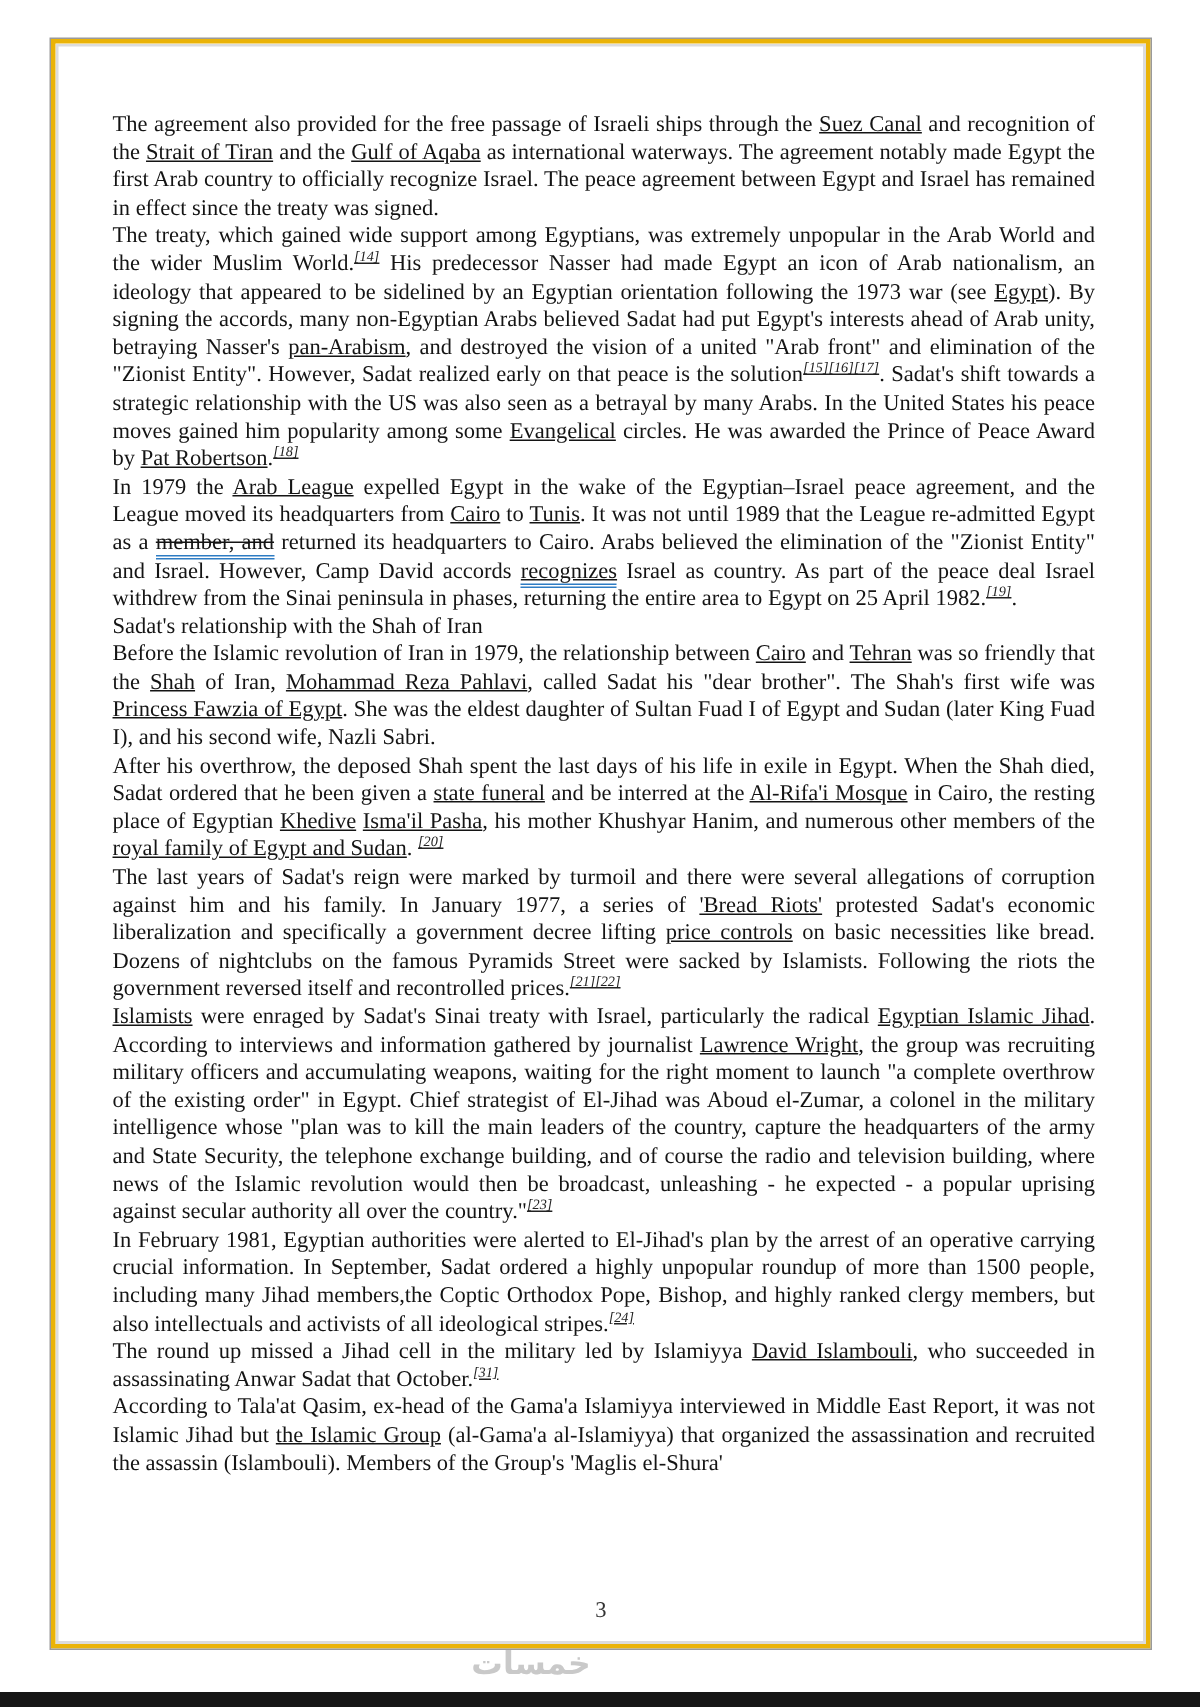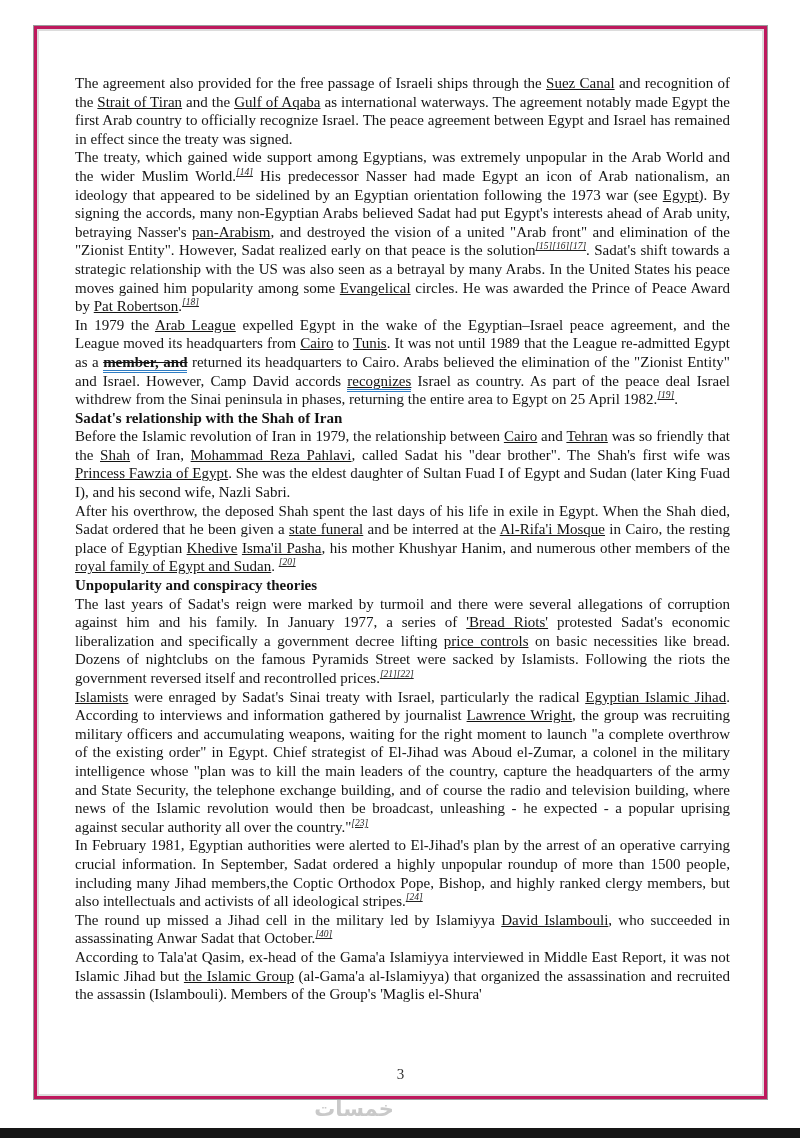--- a/index.html
+++ b/index.html
@@ -13,54 +13,53 @@
     font-family: "Liberation Serif", serif;
   }
   .page {
     position: absolute;
     left: 34px;
     top: 26px;
     width: 733px;
     height: 1073px;
     box-sizing: border-box;
     background: #ffffff;
-    border: 3px solid #be185d;
+    border: 3px solid #eab308;
     outline: 1px solid #9a9a9a;
     box-shadow: inset 0 0 0 2px #dcdcdc;
     z-index: 2;
   }
   .content {
     margin: 45px 34px 0 38px;
   }
   .content p {
     margin: 0;
     font-size: 15px;
     line-height: 18.6px;
     color: #141414;
     text-align: justify;
   }
   .content p.heading {
-    font-weight: bold;
+    font-weight: normal;
     text-align: left;
   }
   .link {
     text-decoration: underline;
     color: #141414;
     cursor: pointer;
   }
   .italic {
   }
   .grammar {
     border-bottom: 3px double #2e7cc3;
     text-decoration: underline;
   }
   .strike {
     border-bottom: 3px double #2e7cc3;
     text-decoration: line-through;
-    font-weight: bold;
   }
   sup.ref {
     font-size: 9.5px;
     line-height: 0;
     text-decoration: underline;
     color: #222222;
     cursor: pointer;
     font-style: italic;
   }
   .page-number {
@@ -99,24 +98,23 @@
 <body>
 
 <div class="page">
   <div class="content">
       <p class="para"><span>The agreement also provided for the free passage of Israeli ships through the </span><span class="link">Suez Canal</span><span> and recognition of the </span><span class="link">Strait of Tiran</span><span> and the </span><span class="link">Gulf of Aqaba</span><span> as international waterways. The agreement notably made Egypt the first Arab country to officially recognize Israel. The peace agreement between Egypt and Israel has remained in effect since the treaty was signed.</span></p>
       <p class="para"><span>The treaty, which gained wide support among Egyptians, was extremely unpopular in the Arab World and the wider Muslim World.</span><sup class="ref">[14]</sup><span> His predecessor Nasser had made Egypt an icon of Arab nationalism, an ideology that appeared to be sidelined by an Egyptian orientation following the 1973 war (see </span><span class="link">Egypt</span><span>). By signing the accords, many non-Egyptian Arabs believed Sadat had put Egypt's interests ahead of Arab unity, betraying Nasser's </span><span class="link">pan-Arabism</span><span>, and destroyed the vision of a united "Arab front" and elimination of the "Zionist Entity". However, Sadat realized early on that peace is the solution</span><sup class="ref">[15][16][17]</sup><span>. Sadat's shift towards a strategic relationship with the US was also seen as a betrayal by many Arabs. In the United States his peace moves gained him popularity among some </span><span class="link">Evangelical</span><span> circles. He was awarded the Prince of Peace Award by </span><span class="link">Pat Robertson</span><span>.</span><sup class="ref">[18]</sup></p>
       <p class="para"><span>In 1979 the </span><span class="link">Arab League</span><span> expelled Egypt in the wake of the Egyptian–Israel peace agreement, and the League moved its headquarters from </span><span class="link">Cairo</span><span> to </span><span class="link">Tunis</span><span>. It was not until 1989 that the League re-admitted Egypt as a </span><span class="strike">member, and</span><span> returned its headquarters to Cairo. Arabs believed the elimination of the "Zionist Entity" and Israel. However, Camp David accords </span><span class="grammar">recognizes</span><span> Israel as country. As part of the peace deal Israel withdrew from the Sinai peninsula in phases, returning the entire area to Egypt on 25 April 1982.</span><sup class="ref">[19]</sup><span>.</span></p>
       <p class="heading"><span>Sadat's relationship with the Shah of Iran</span></p>
       <p class="para"><span>Before the Islamic revolution of Iran in 1979, the relationship between </span><span class="link">Cairo</span><span> and </span><span class="link">Tehran</span><span> was so friendly that the </span><span class="link">Shah</span><span> of Iran, </span><span class="link">Mohammad Reza Pahlavi</span><span>, called Sadat his "dear brother". The Shah's first wife was </span><span class="link">Princess Fawzia of Egypt</span><span>. She was the eldest daughter of Sultan Fuad I of Egypt and Sudan (later King Fuad I), and his second wife, Nazli Sabri.</span></p>
       <p class="para"><span>After his overthrow, the deposed Shah spent the last days of his life in exile in Egypt. When the Shah died, Sadat ordered that he been given a </span><span class="link">state funeral</span><span> and be interred at the </span><span class="link">Al-Rifa'i Mosque</span><span> in Cairo, the resting place of Egyptian </span><span class="link">Khedive</span><span> </span><span class="link">Isma'il Pasha</span><span>, his mother Khushyar Hanim, and numerous other members of the </span><span class="link">royal family of Egypt and Sudan</span><span>. </span><sup class="ref">[20]</sup></p>
-      <p class="heading"><span>Unpopularity and conspiracy theories</span></p>
       <p class="para"><span>The last years of Sadat's reign were marked by turmoil and there were several allegations of corruption against him and his family. In January 1977, a series of </span><span class="link">'Bread Riots'</span><span> protested Sadat's economic liberalization and specifically a government decree lifting </span><span class="link">price controls</span><span> on basic necessities like bread. Dozens of nightclubs on the famous Pyramids Street were sacked by Islamists. Following the riots the government reversed itself and recontrolled prices.</span><sup class="ref">[21][22]</sup></p>
       <p class="para"><span class="link">Islamists</span><span> were enraged by Sadat's Sinai treaty with Israel, particularly the radical </span><span class="link">Egyptian Islamic Jihad</span><span>. According to interviews and information gathered by journalist </span><span class="link">Lawrence Wright</span><span>, the group was recruiting military officers and accumulating weapons, waiting for the right moment to launch "a complete overthrow of the existing order" in Egypt. Chief strategist of El-Jihad was Aboud el-Zumar, a colonel in the military intelligence whose "plan was to kill the main leaders of the country, capture the headquarters of the army and State Security, the telephone exchange building, and of course the radio and television building, where news of the Islamic revolution would then be broadcast, unleashing - he expected - a popular uprising against secular authority all over the country."</span><sup class="ref">[23]</sup></p>
       <p class="para"><span>In February 1981, Egyptian authorities were alerted to El-Jihad's plan by the arrest of an operative carrying crucial information. In September, Sadat ordered a highly unpopular roundup of more than 1500 people, including many Jihad members,the Coptic Orthodox Pope, Bishop, and highly ranked clergy members, but also intellectuals and activists of all ideological stripes.</span><sup class="ref">[24]</sup></p>
-      <p class="para"><span>The round up missed a Jihad cell in the military led by Islamiyya </span><span class="link">David Islambouli</span><span>, who succeeded in assassinating Anwar Sadat that October.</span><sup class="ref">[40]</sup></p>
+      <p class="para"><span>The round up missed a Jihad cell in the military led by Islamiyya </span><span class="link">David Islambouli</span><span>, who succeeded in assassinating Anwar Sadat that October.</span><sup class="ref">[31]</sup></p>
       <p class="para"><span>According to Tala'at Qasim, ex-head of the Gama'a Islamiyya interviewed in </span><span class="italic">Middle East Report</span><span>, it was not Islamic Jihad but </span><span class="link">the Islamic Group</span><span> (</span><span class="italic">al-Gama'a al-Islamiyya</span><span>) that organized the assassination and recruited the assassin (Islambouli). Members of the Group's 'Maglis el-Shura'</span></p>
     </div>
   <div class="page-number">3</div>
 </div>
 
 <div class="watermark">خمسات</div>
 <div class="bottom-bar"></div>
 
 </body></html>

